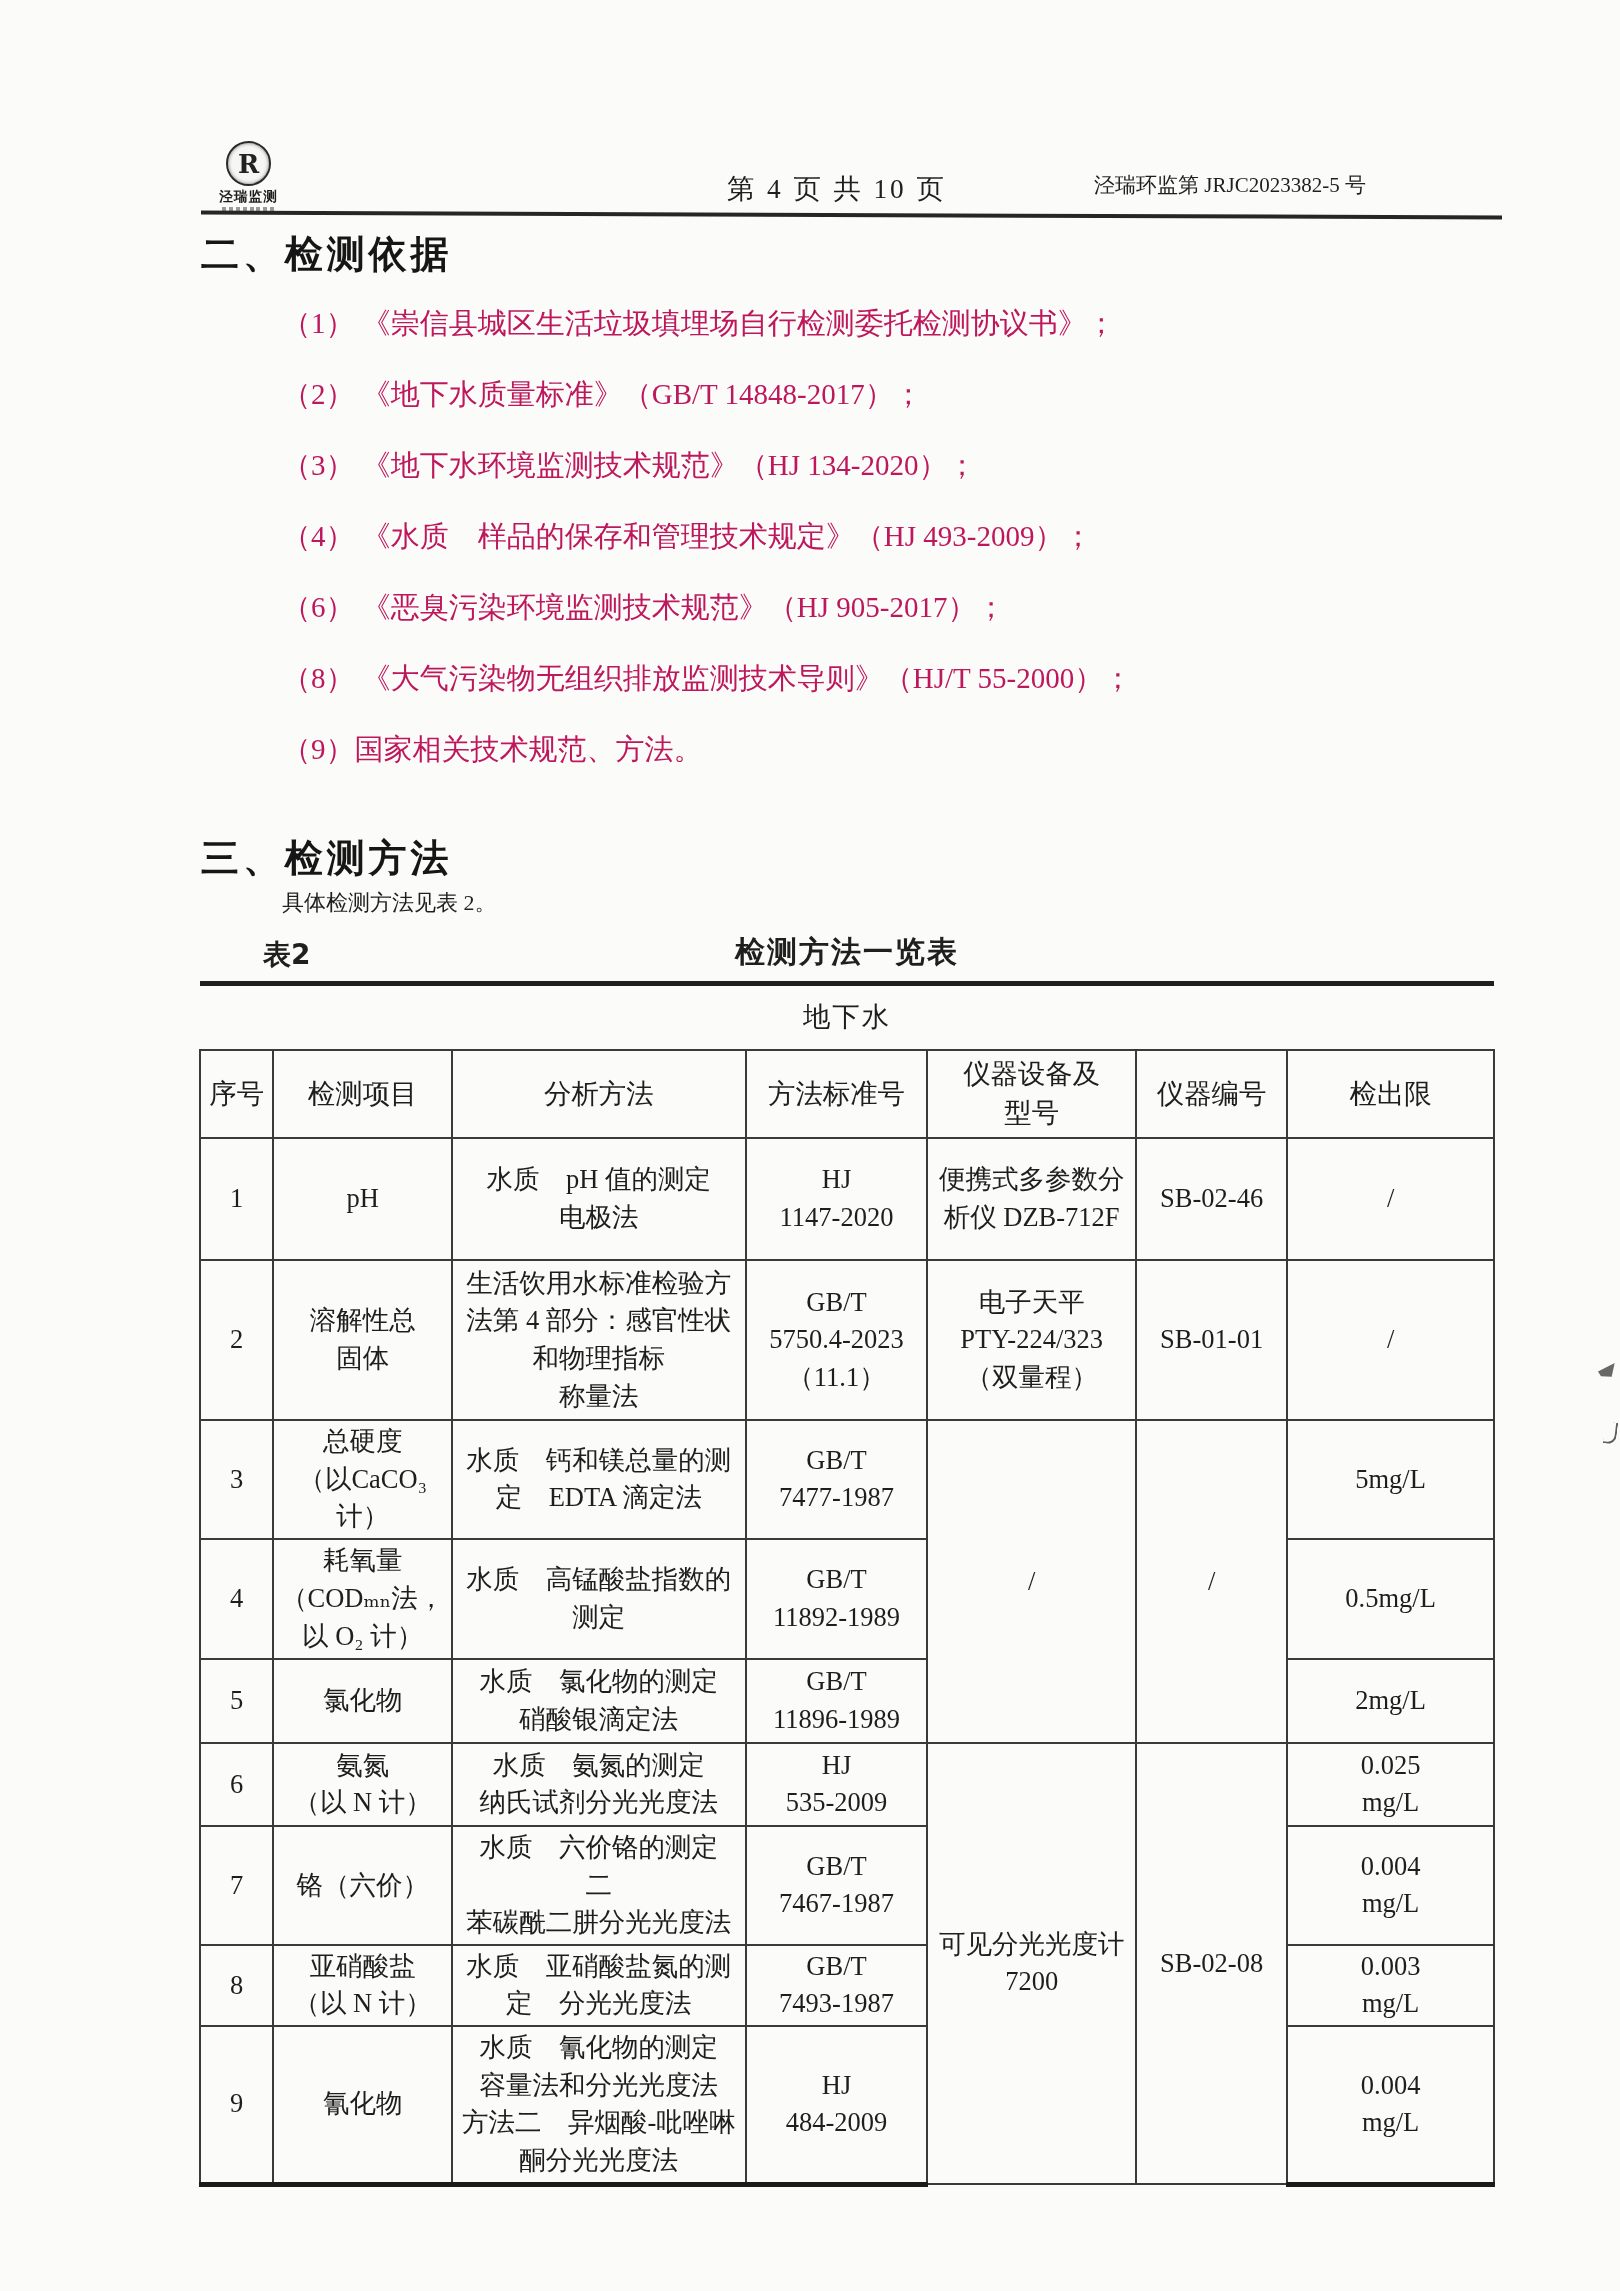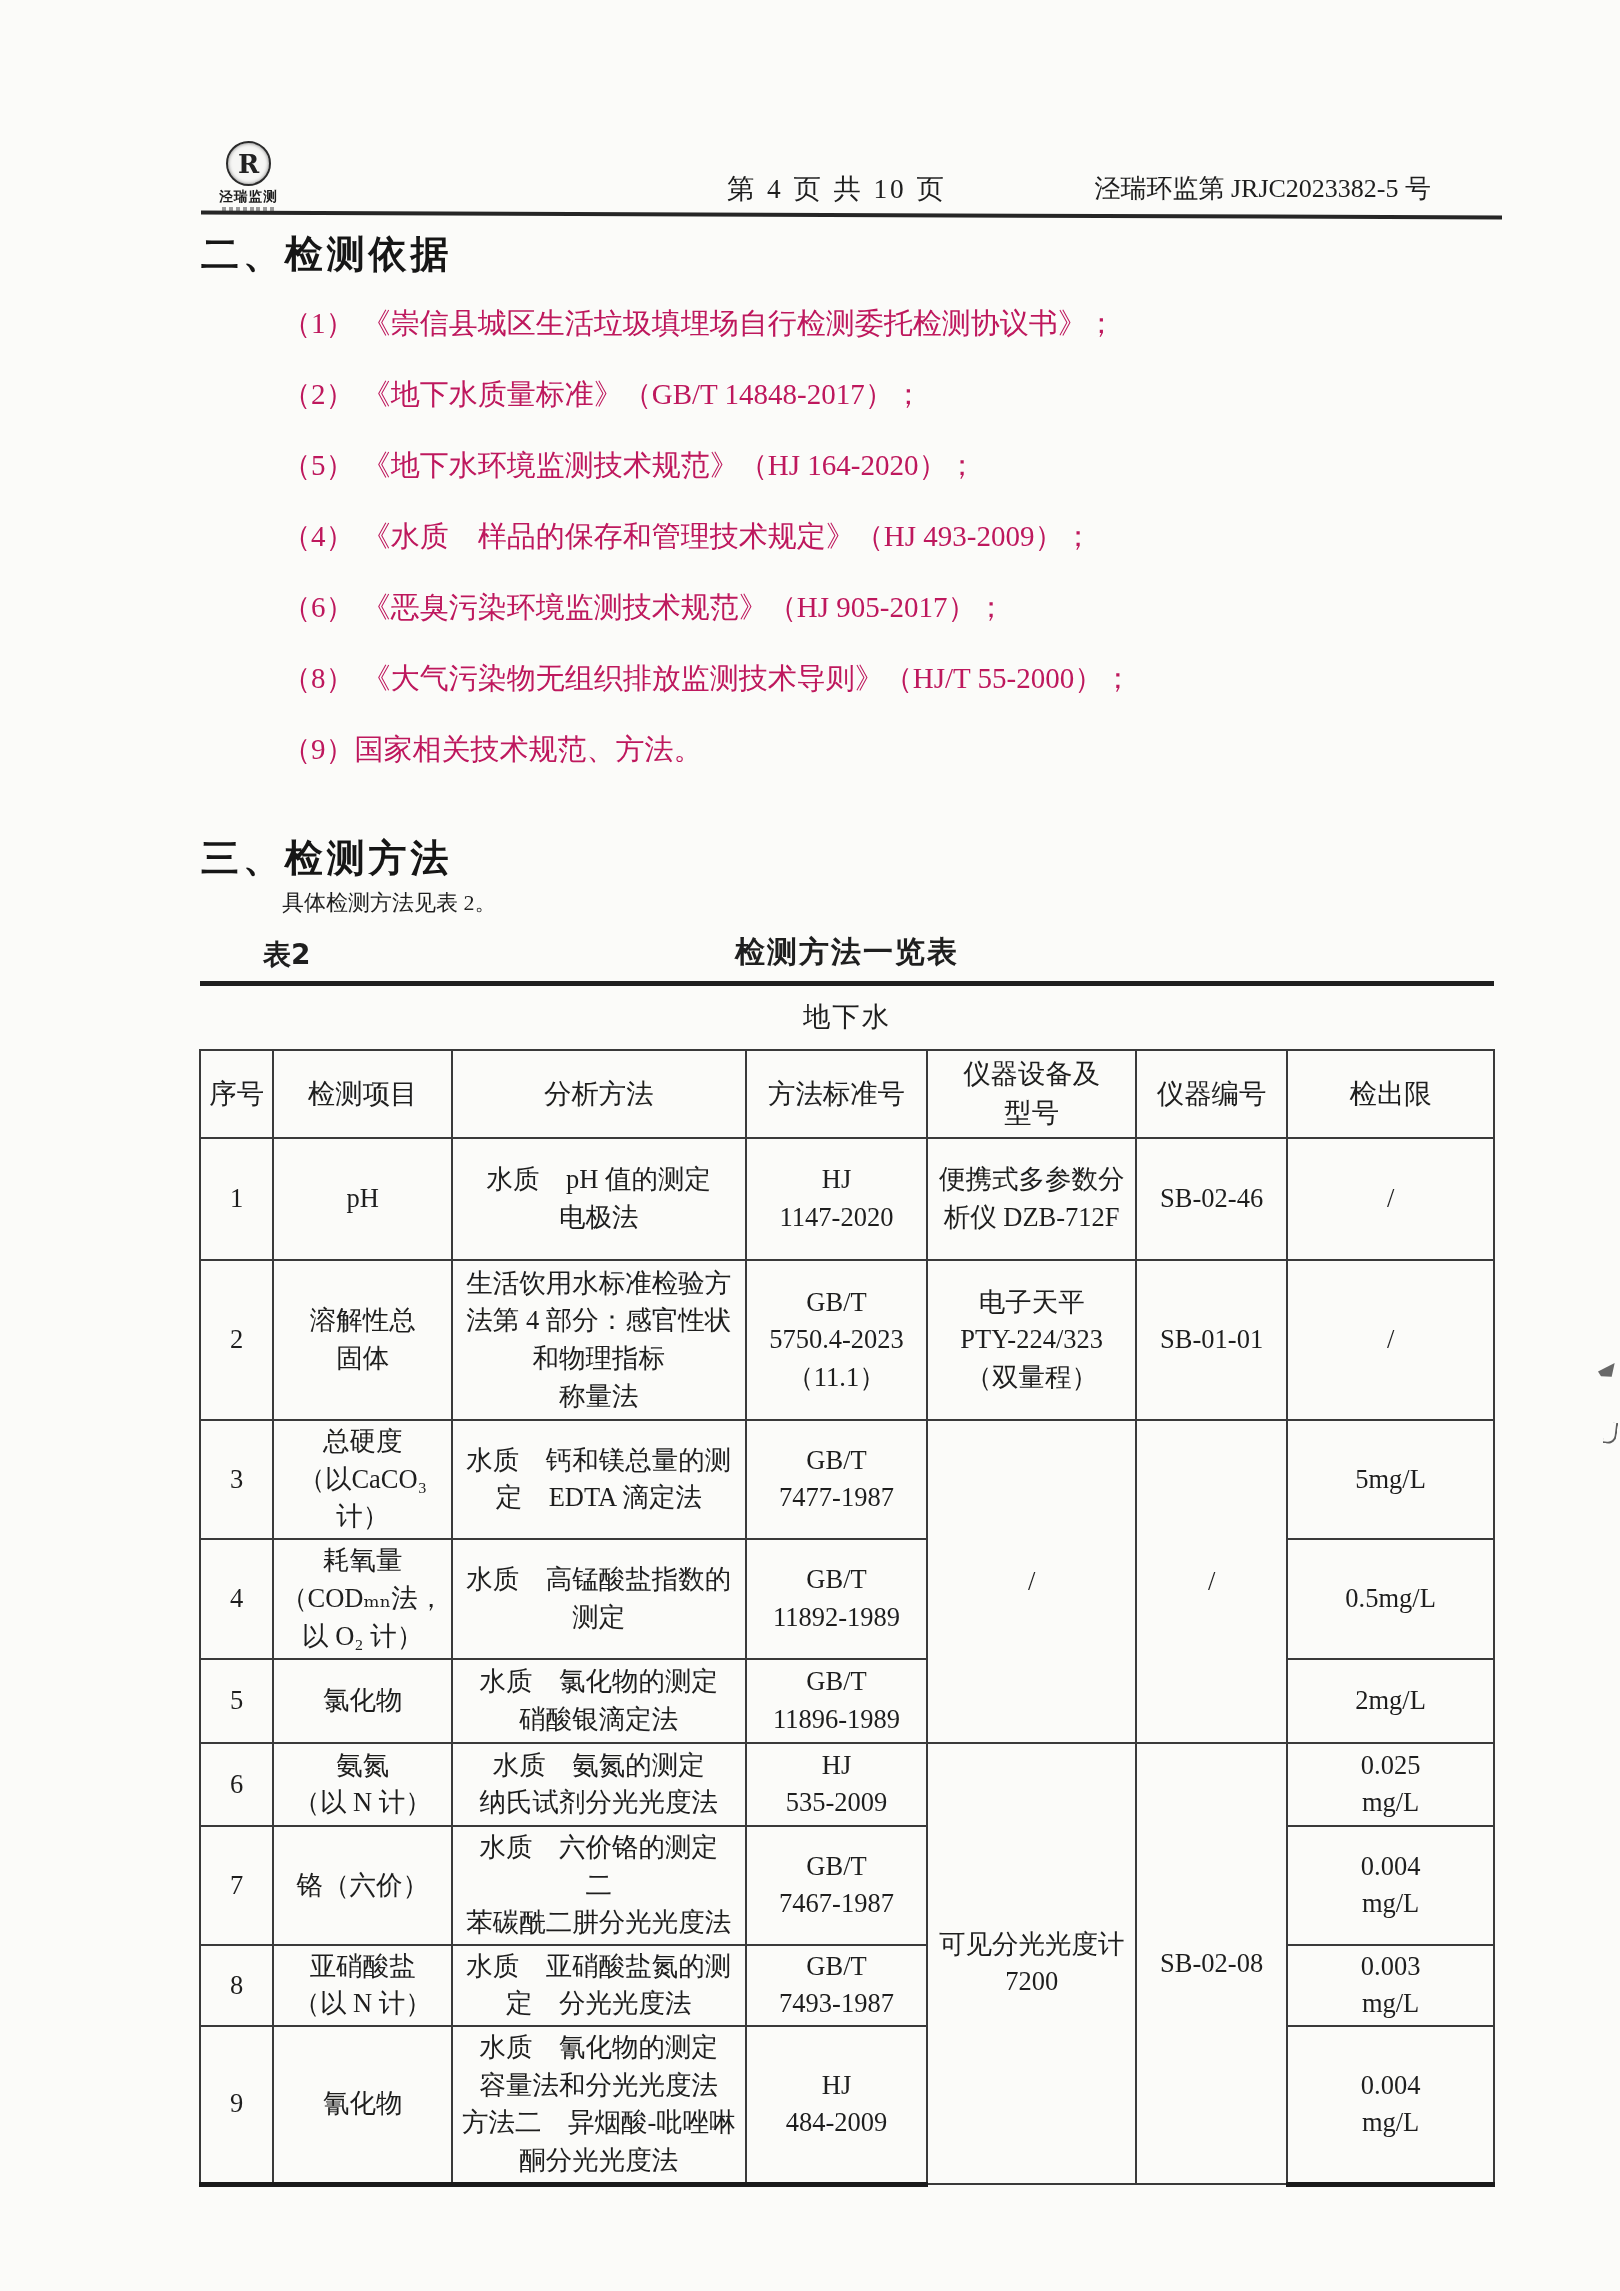--- a/index.html
+++ b/index.html
@@ -18,21 +18,21 @@
     width:41px;height:41px;margin:0 auto;border:2.9px solid #2b2b2b;border-radius:50%;
     display:flex;align-items:center;justify-content:center;
     font-family:"DejaVu Serif","Liberation Serif",serif;font-weight:bold;font-size:25.5px;color:#222;
     background:#f6f6f4;box-shadow:inset 0 0 3.9px #777;
   }
   .logo-caption{margin-top:2px;font-family:"DejaVu Sans","Liberation Sans",sans-serif;
     font-weight:bold;font-size:13.7px;letter-spacing:1px;color:#1c1c1c;white-space:nowrap;}
   .logo-sub{margin:1px auto 0;width:53px;height:3.9px;
     background:repeating-linear-gradient(90deg,#9a9a9a 0 3.9px,transparent 3.9px 6.9px);}
   .page-info{position:absolute;left:727px;top:171px;font-size:27.4px;letter-spacing:2.9px;white-space:nowrap;}
-  .doc-number{position:absolute;left:1029px;top:171px;width:402px;text-align:right;font-size:26px;white-space:nowrap;}
+  .doc-number{position:absolute;left:1029px;top:171px;width:402px;text-align:center;font-size:21px;white-space:nowrap;}
   .header-rule{position:absolute;left:201px;top:213px;width:1301px;height:3.9px;background:#262626;transform:rotate(0.22deg);}
   
   .sec-heading{
     position:absolute;left:201px;
     font-family:"DejaVu Sans","Liberation Sans",sans-serif;
     font-weight:bold;font-size:38px;letter-spacing:3.9px;color:#161616;white-space:nowrap;
   }
   #heading-basis{top:229px;}
   #heading-method{top:833px;}
   
@@ -82,21 +82,21 @@
   </div>
 
   <div class="page-info">第 4 页 共 10 页</div>
   <div class="doc-number">泾瑞环监第 JRJC2023382-5 号</div>
   <div class="header-rule"></div>
 
   <div class="sec-heading" id="heading-basis">二、检测依据</div>
   <ol class="ref-list">
       <li>（1） 《崇信县城区生活垃圾填埋场自行检测委托检测协议书》；</li>
       <li>（2） 《地下水质量标准》（GB/T 14848-2017）；</li>
-      <li>（5） 《地下水环境监测技术规范》（HJ 164-2020）；</li>
+      <li>（3） 《地下水环境监测技术规范》（HJ 134-2020）；</li>
       <li>（4） 《水质　样品的保存和管理技术规定》（HJ 493-2009）；</li>
       <li>（6） 《恶臭污染环境监测技术规范》（HJ 905-2017）；</li>
       <li>（8） 《大气污染物无组织排放监测技术导则》（HJ/T 55-2000）；</li>
       <li>（9）国家相关技术规范、方法。</li>
     </ol>
 
   <div class="sec-heading" id="heading-method">三、检测方法</div>
   <div class="intro">具体检测方法见表 2。</div>
 
   <div class="tbl-title">检测方法一览表</div>

